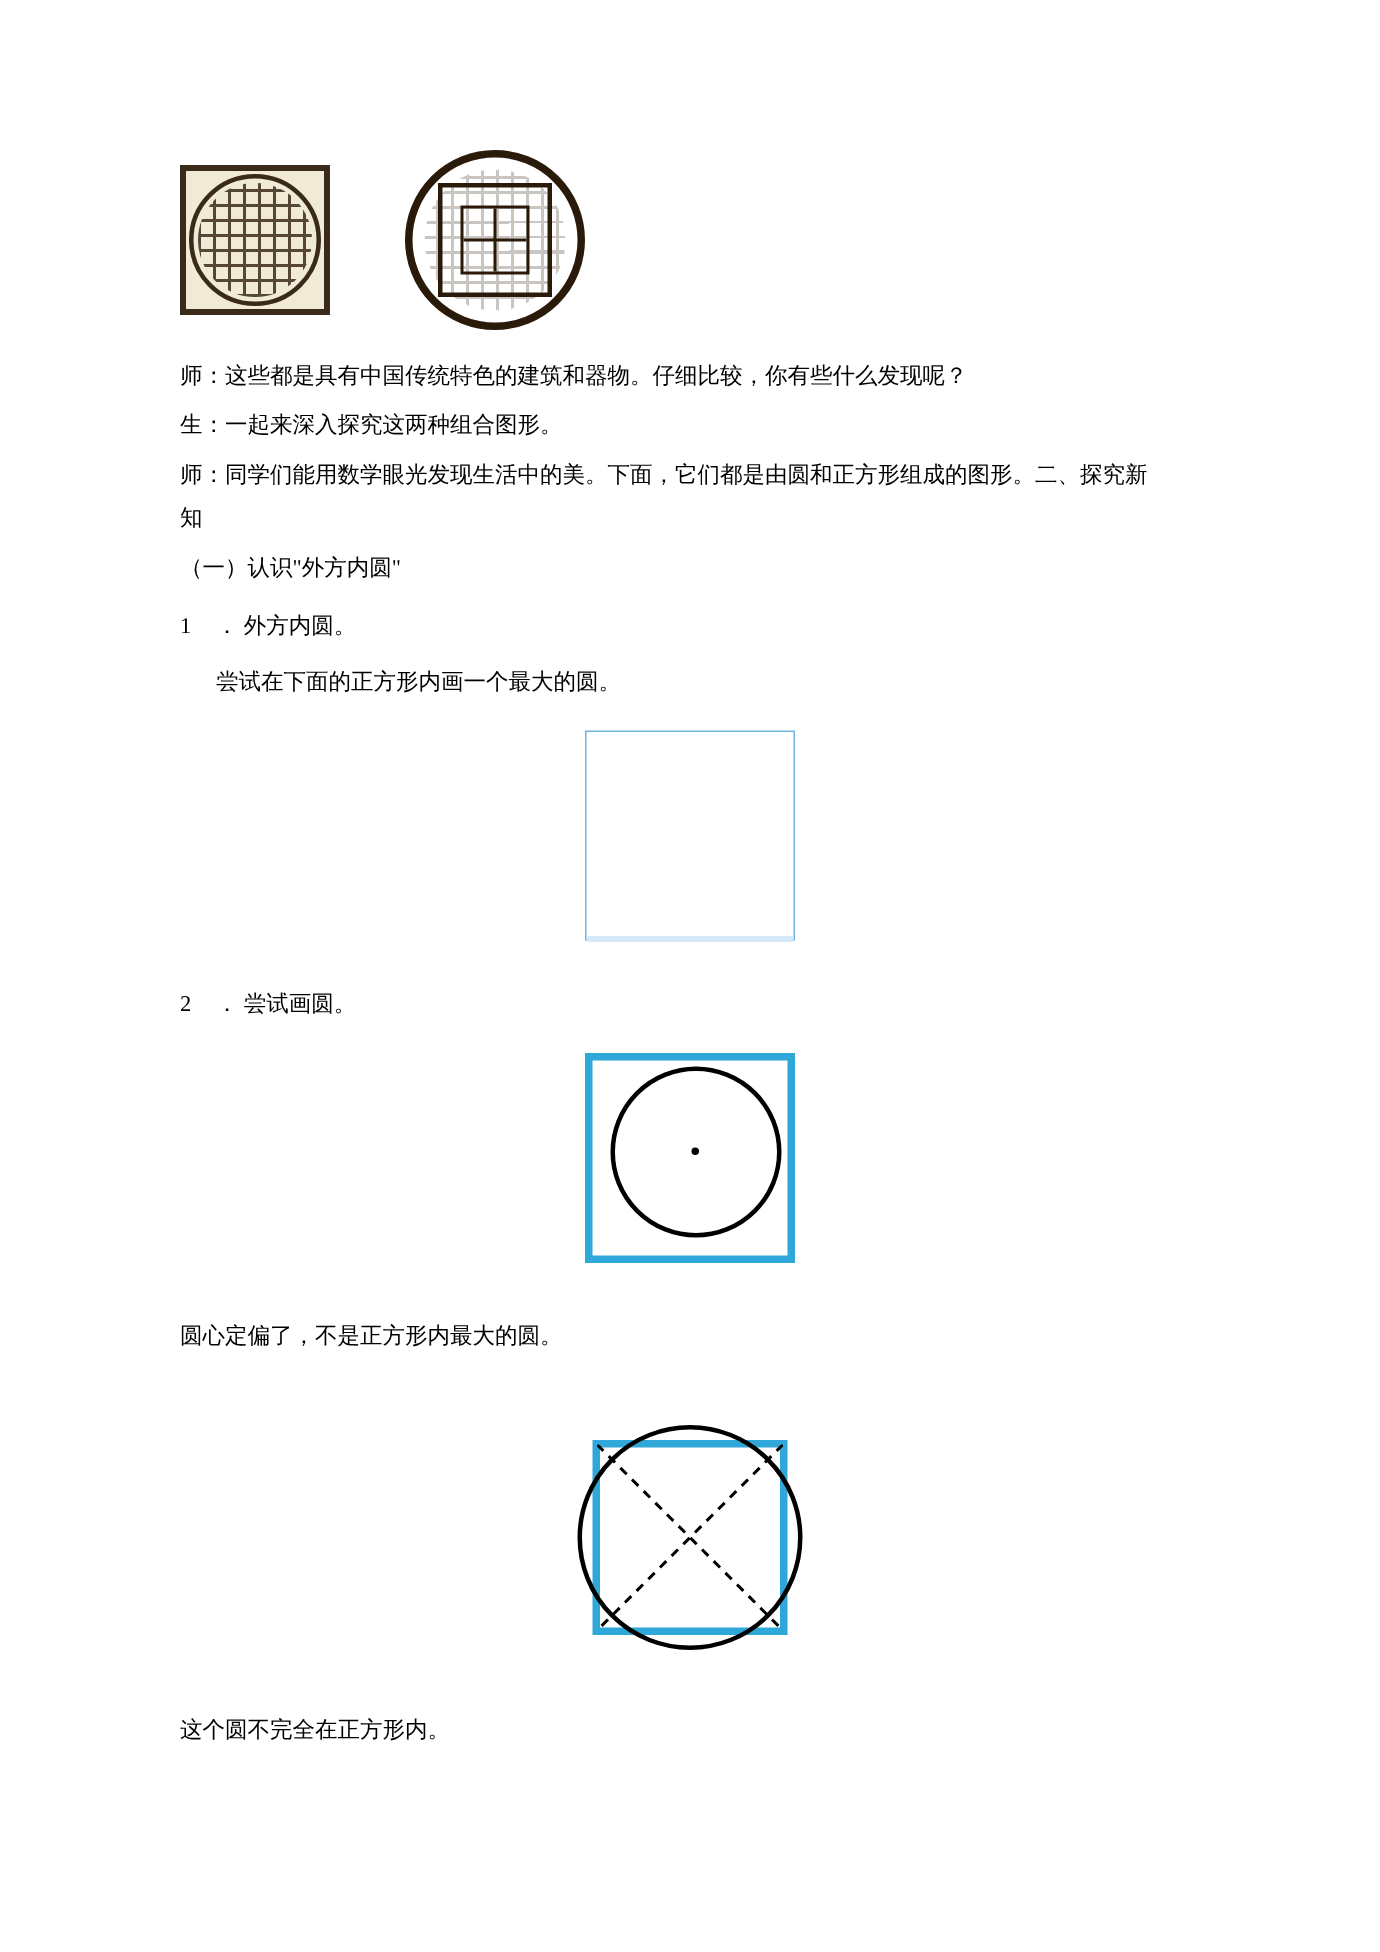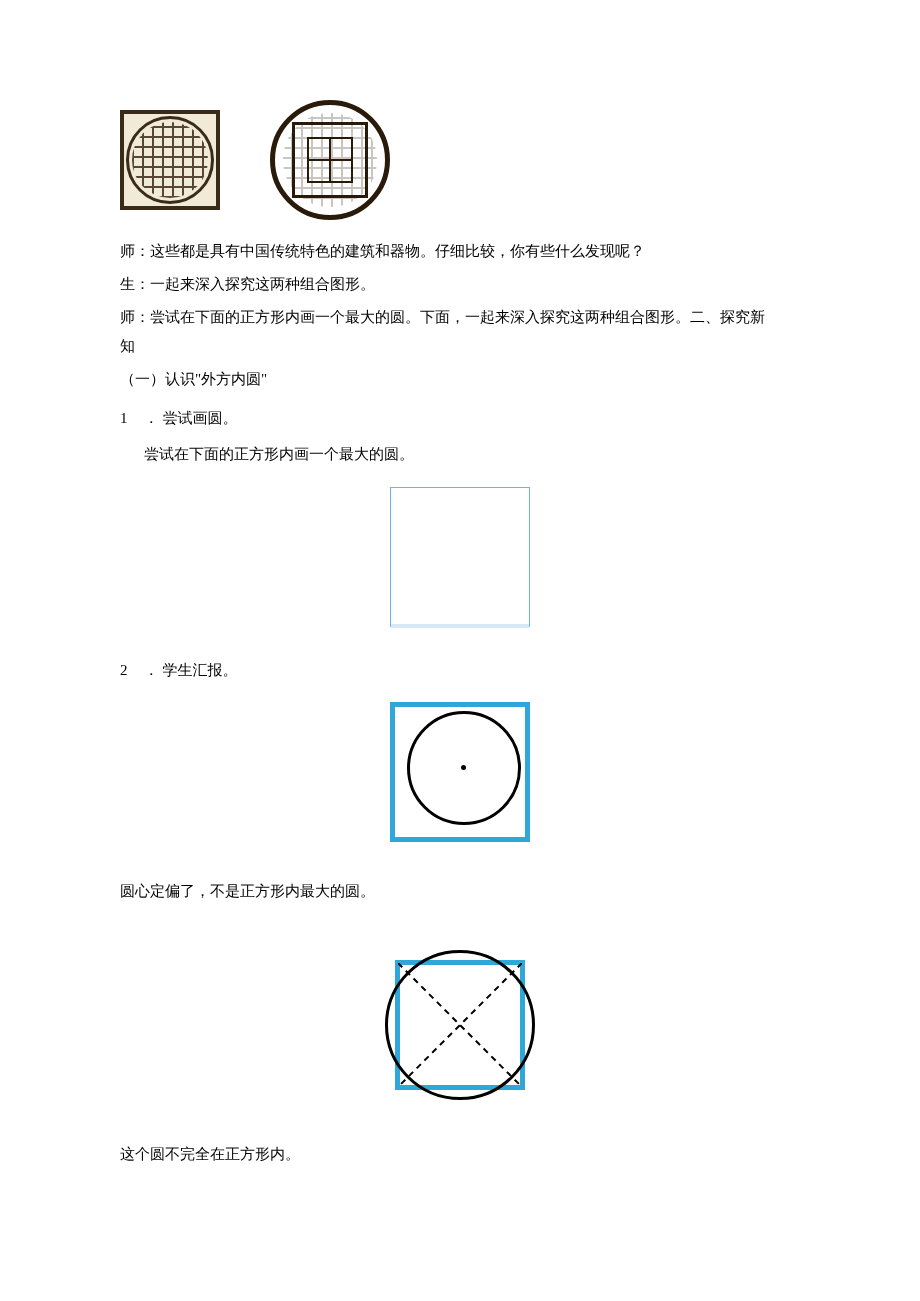--- a/index.html
+++ b/index.html
@@ -80,20 +80,21 @@
       inset: -12px;
       background:
         repeating-linear-gradient(0deg, transparent 0 8px, #2a1a0a 8px 10px),
         repeating-linear-gradient(90deg, transparent 0 8px, #2a1a0a 8px 10px);
       opacity: 0.25;
       border-radius: 50%;
       clip-path: circle(60px at 50% 50%);
     }
     .para {
       margin: 4px 0 6px 0;
+      font-family: Liberation Mono, monospace;
     }
     .tight {
       margin: 2px 0;
     }
     .section-head {
       margin: 6px 0;
     }
     .num-item {
       margin: 12px 0 10px 0;
     }
@@ -194,40 +195,40 @@
     <div class="lattice-sq-inner"></div>
   </div>
   <div class="lattice-ci">
     <div class="lattice-ci-ring"></div>
     <div class="lattice-ci-sq"></div>
   </div>
 </div>
 
 <p class="para">师：这些都是具有中国传统特色的建筑和器物。仔细比较，你有些什么发现呢？</p>
 <p class="para">生：一起来深入探究这两种组合图形。</p>
-<p class="tight">师：尝试在下面的正方形内画一个最大的圆。下面，一起来深入探究这两种组合图形。二、探究新</p>
+<p class="tight">师：同学们能用数学眼光发现生活中的美。下面，它们都是由圆和正方形组成的图形。二、探究新</p>
 <p class="tight">知</p>
 
 <p class="section-head">（一）认识"外方内圆"</p>
 
 <p class="num-item">
   <span class="num">1</span>
   <span>．</span>
-  <span>尝试画圆。</span>
+  <span>外方内圆。</span>
 </p>
 <p class="indent">尝试在下面的正方形内画一个最大的圆。</p>
 
 <div class="fig-center">
   <div class="fig1"></div>
 </div>
 
 <p class="num-item">
   <span class="num">2</span>
   <span>．</span>
-  <span>学生汇报。</span>
+  <span>尝试画圆。</span>
 </p>
 
 <div class="fig-center">
   <div class="fig2">
     <div class="fig2-circle"></div>
     <div class="fig2-dot"></div>
   </div>
 </div>
 
 <p class="para big-gap">圆心定偏了，不是正方形内最大的圆。</p>

